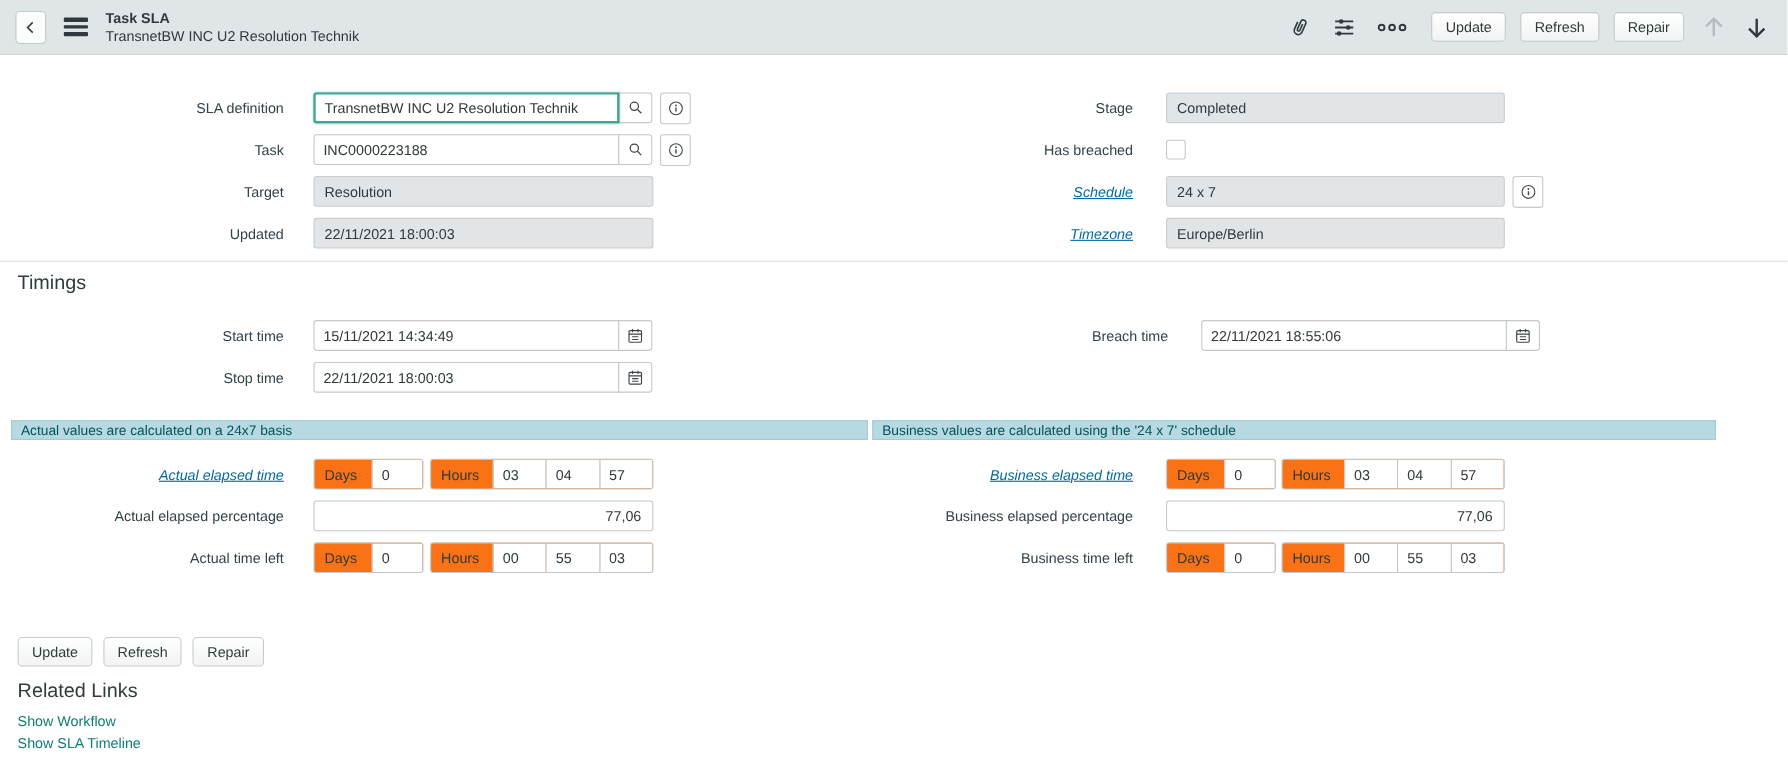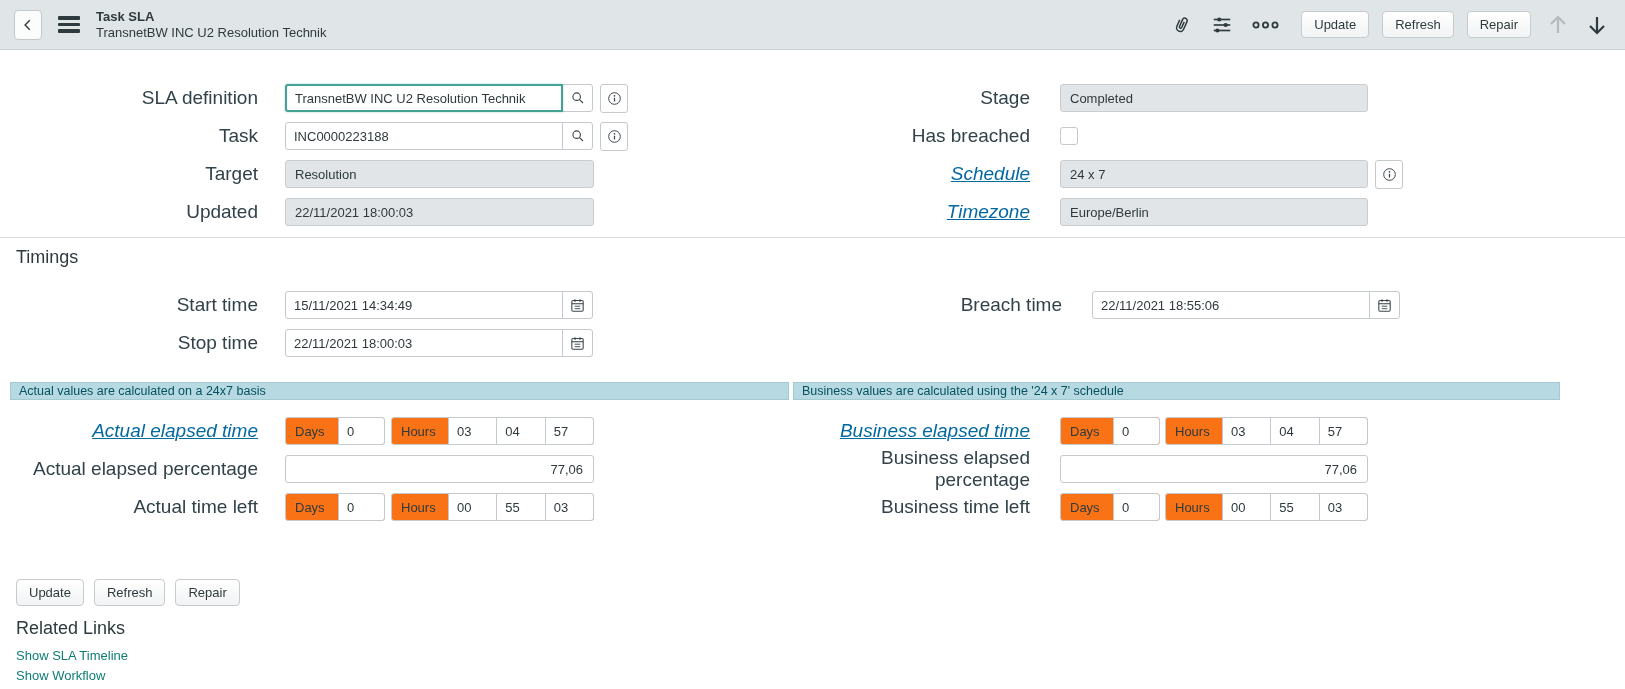--- a/index.html
+++ b/index.html
@@ -25,21 +25,21 @@
   .header .btn { margin-left:13px; }
   .nav-arrow { margin-left:15px; display:flex; align-items:center; cursor:pointer; }
 
   
   .form-area { padding-top:34px; }
   .cols { display:flex; }
   .col { width:812px; flex:none; }
   .col.right { width:813px; }
   .row { display:flex; align-items:center; height:28px; margin-bottom:10px; }
   .lbl { width:285px; flex:none; text-align:right; padding-right:27px;
-         font-size:19px; color:#32424a; }
+         font-size:13px; color:#32424a; }
   .col.right .lbl { width:248px; padding-right:30px; }
   .lbl a, .link-lbl { color:#0369a1; text-decoration:underline; cursor:pointer;font-style:italic; }
 
   input.text { height:28px; border:1px solid #c3c9cc; border-radius:3px;
                font-family:"Liberation Sans",sans-serif; font-size:13px;
                padding:0 8px; color:#2e3a3d; background:#fff; }
   input.text.focused { border:2px solid #43a294; box-shadow:0 0 2px rgba(67,162,148,.5); z-index:2; position:relative; }
   .igroup { display:flex; }
   .igroup input.text { width:278px; border-radius:3px 0 0 3px; }
   .attach-btn { width:31px; height:28px; background:#fff; border:1px solid #c3c9cc;
@@ -387,16 +387,16 @@
     </div>
   </div>
 
   <div class="foot">
     <div class="foot-btns">
       <button class="btn">Update</button>
       <button class="btn">Refresh</button>
       <button class="btn">Repair</button>
     </div>
     <div class="related-title">Related Links</div>
+    <a class="rlink">Show Workflow</a>
     <a class="rlink">Show SLA Timeline</a>
-    <a class="rlink">Show Workflow</a>
   </div>
 </div>
 
 </body></html>

